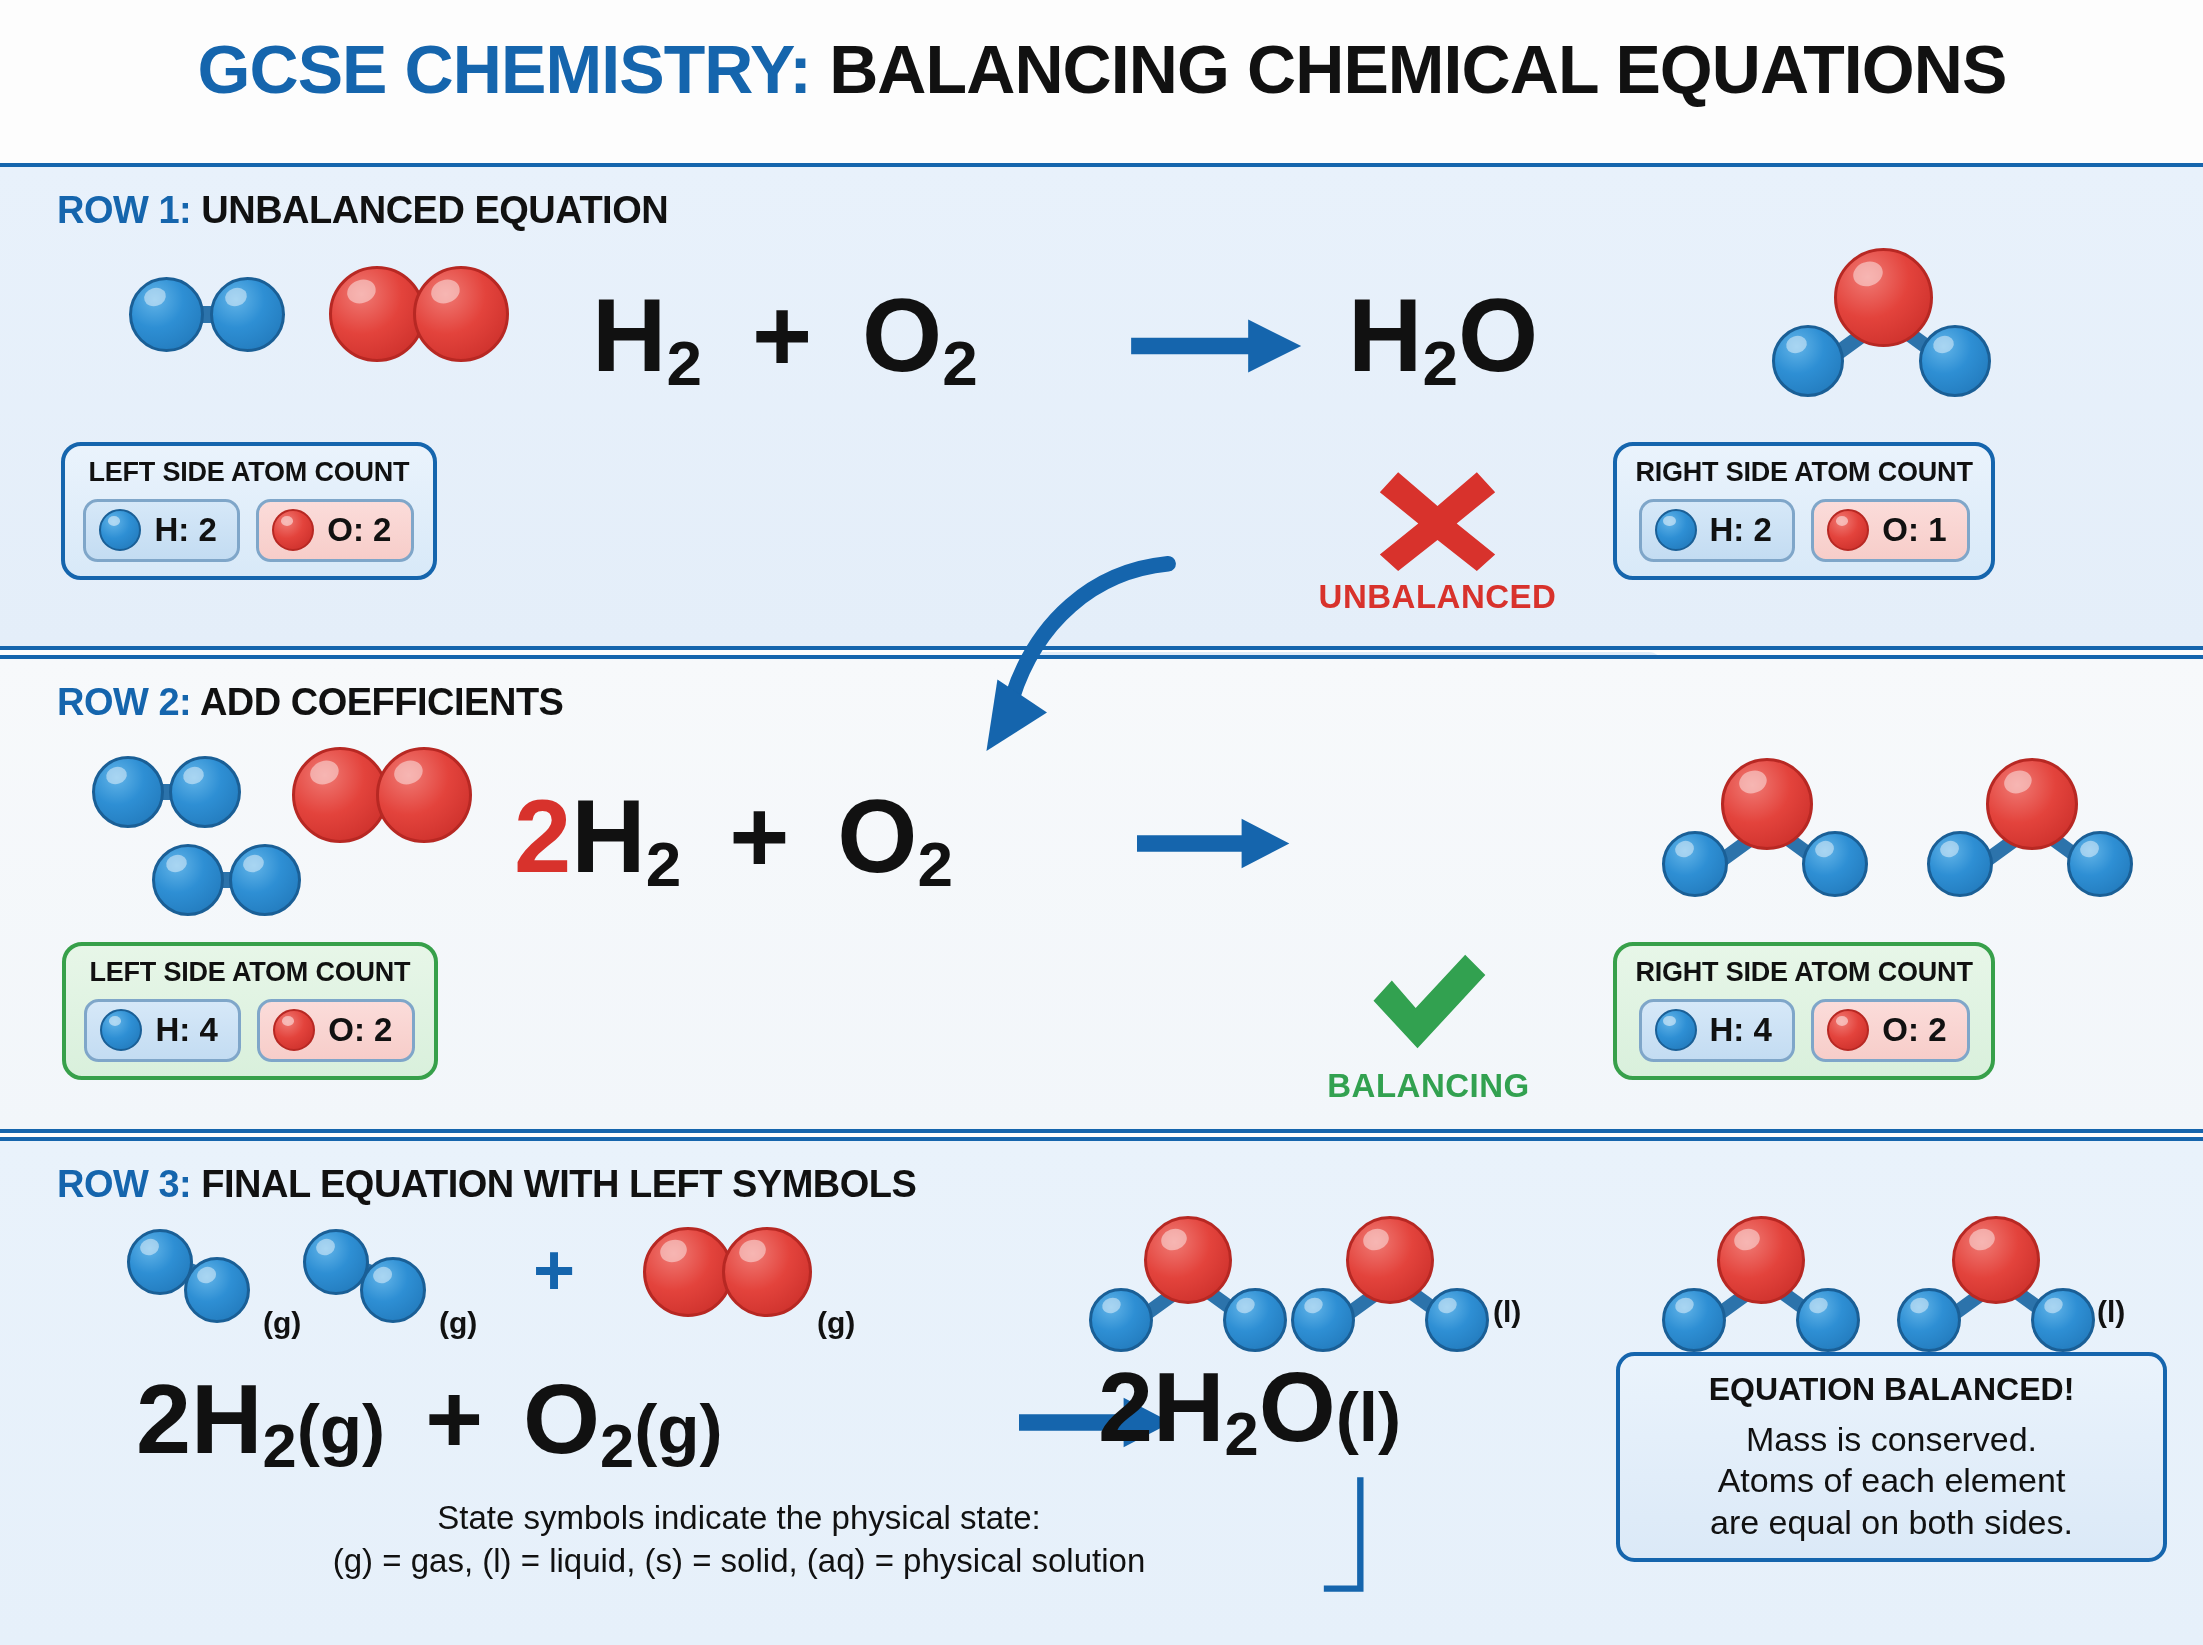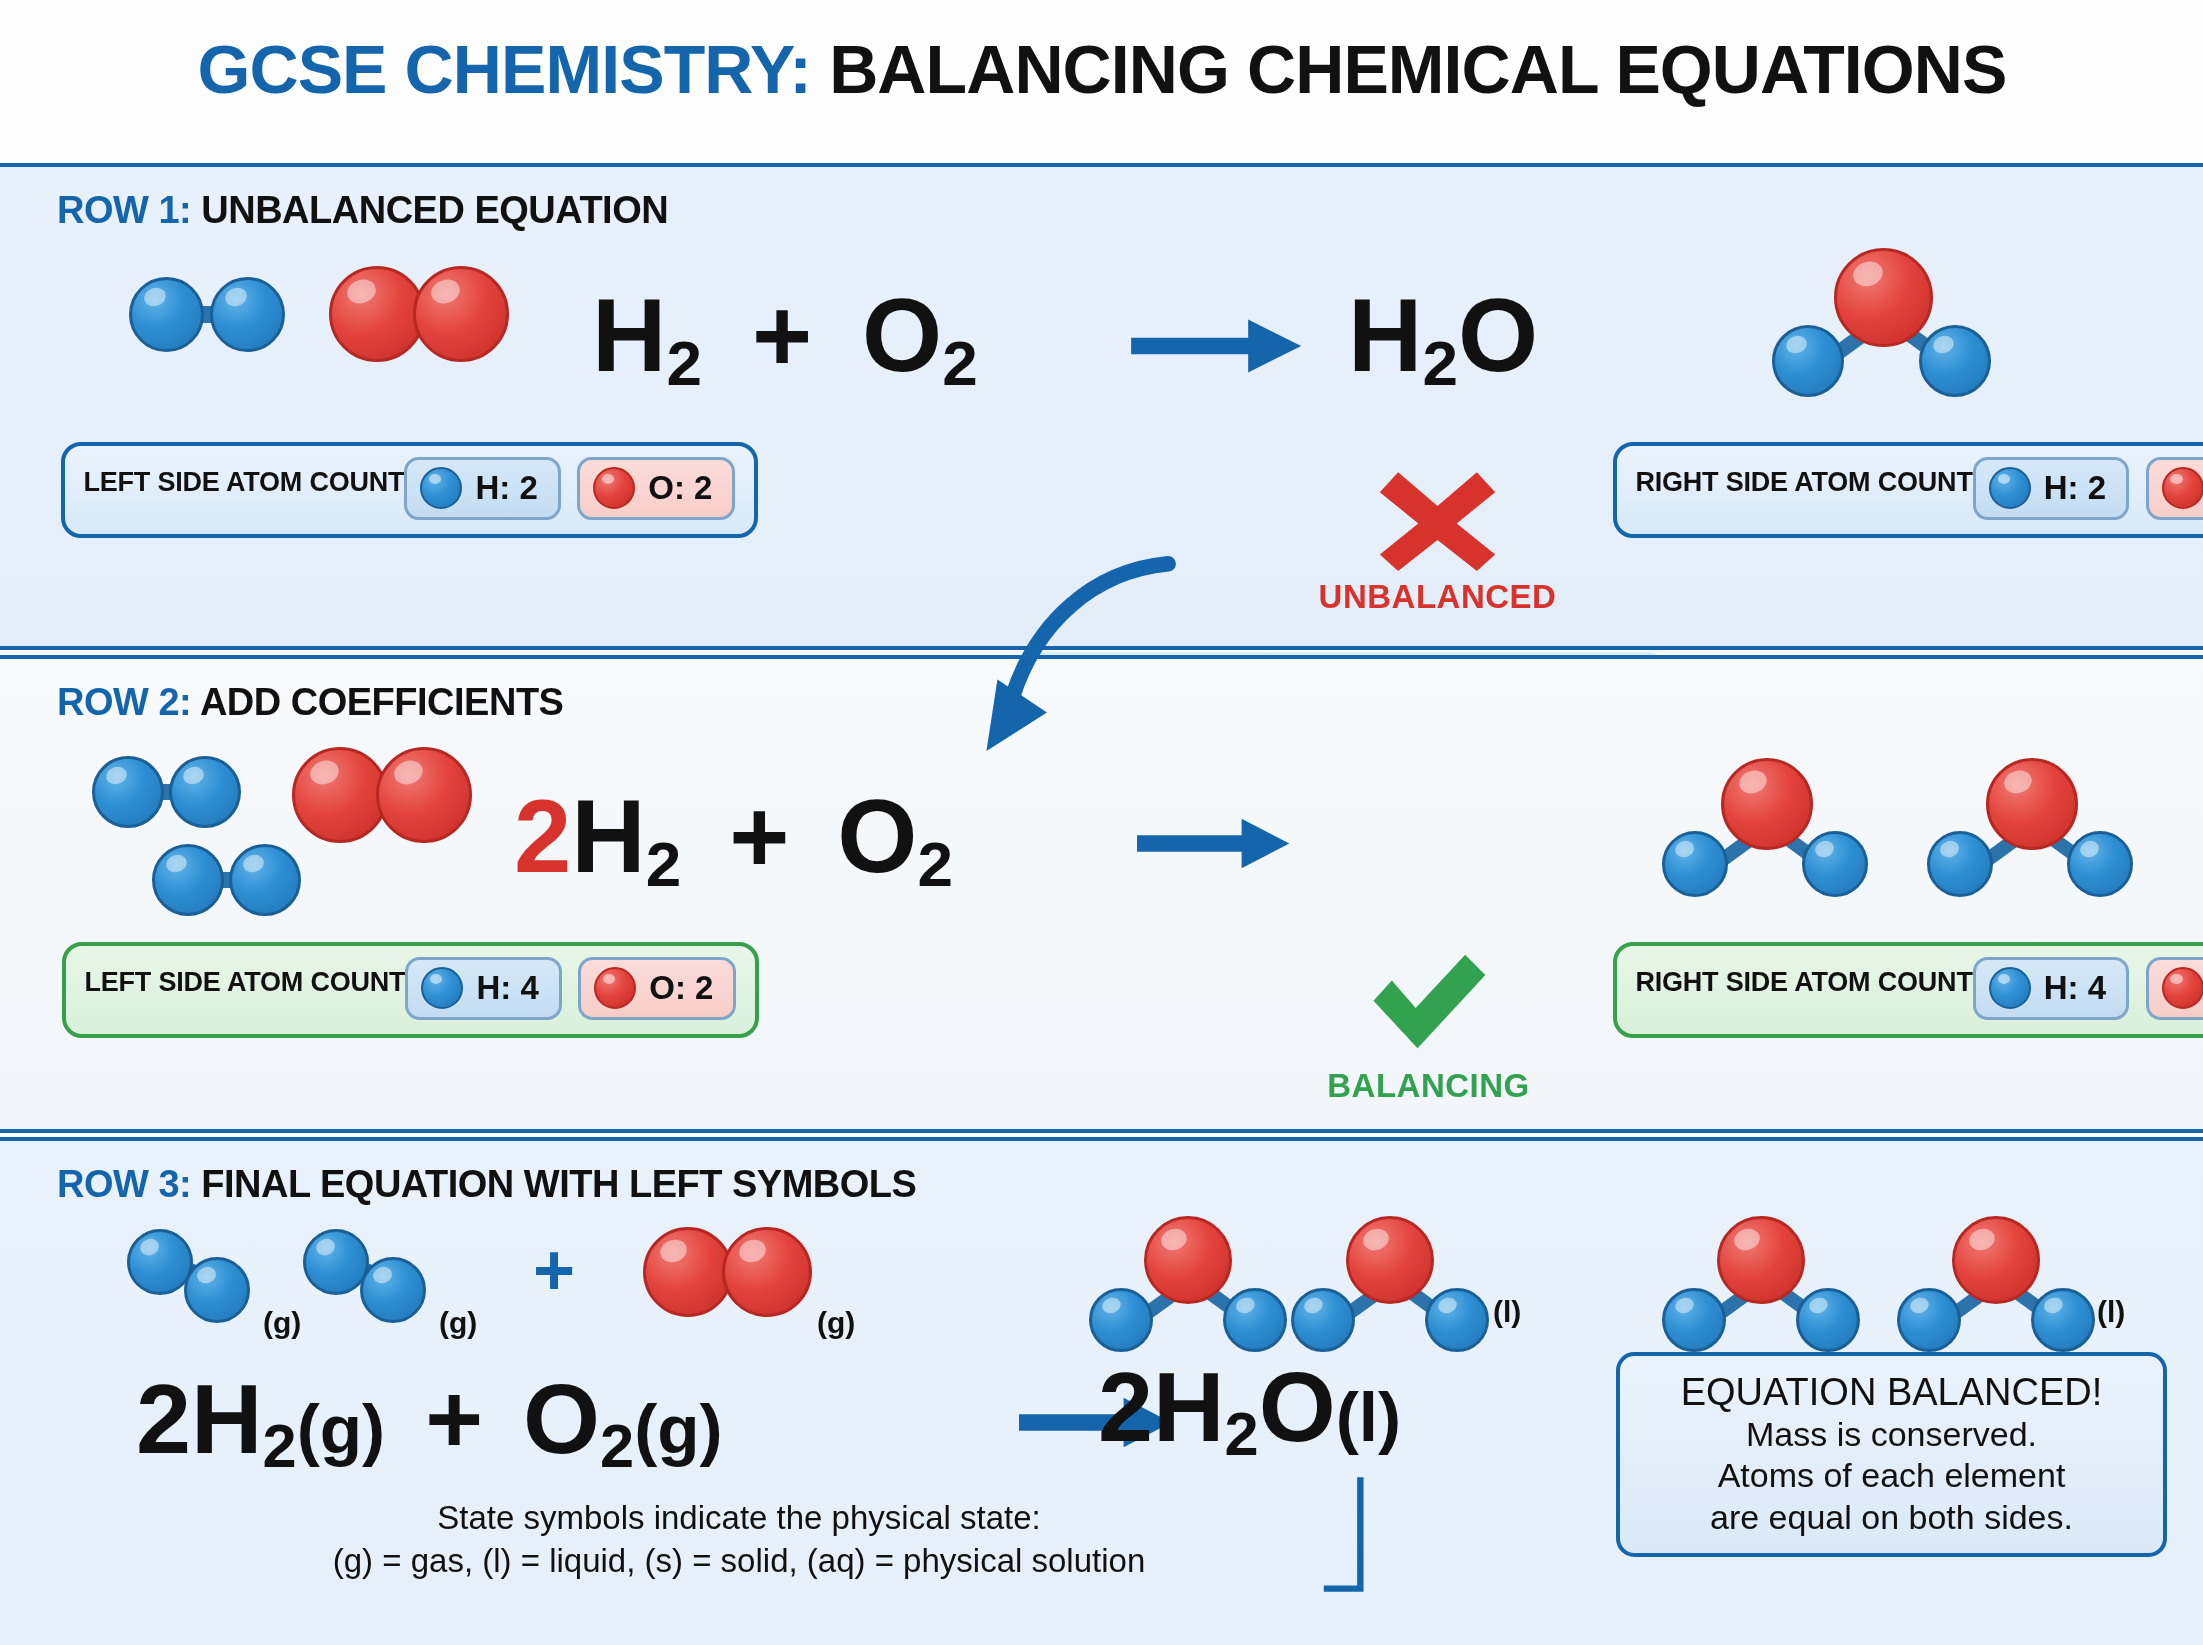--- a/index.html
+++ b/index.html
@@ -68,21 +68,21 @@
   .eq .coef { color: #d8322c; }
   .eq .plus { font-weight: bold; }
   .eq .state { font-size: 0.70em; }
 
   .arrow-svg { position: absolute; }
 
   
   .count-box {
     position: absolute; border-radius: 20px;
     padding: 11px 18.4px 14.7px 18.4px;
-    display: flex; flex-direction: row; align-items: center;
+    display: flex; flex-direction: column; align-items: center;
   }
   .count-box.blue {
     border: 4.6px solid #1565ad;
     background: linear-gradient(180deg,#eaf3fc 0%, #d8e9f8 100%);
   }
   .count-box.green {
     border: 4.6px solid #37a04a;
     background: linear-gradient(180deg,#e7f6e8 0%, #d9f0dc 100%);
   }
   .count-title {
@@ -124,21 +124,21 @@
   .note {
     position: absolute; text-align: center; font-size: 33px; color: #111; line-height: 1.30;
     white-space: nowrap;
   }
   .conc-box {
     position: absolute; border-radius: 18.4px;
     border: 4.6px solid #1565ad;
     background: linear-gradient(180deg,#eaf3fc 0%, #dbe9f7 100%);
     padding: 14.7px 24px; text-align: center;
   }
-  .conc-title { font-size: 38px; font-weight: normal; color: #111; margin-bottom: 0; white-space: nowrap; }
+  .conc-title { font-size: 32px; font-weight: bold; color: #111; margin-bottom: 11px; white-space: nowrap; }
   .conc-line { font-size: 34px; color: #111; line-height: 1.22; white-space: nowrap; }
   .connector { position: absolute; }
 </style>
 </head>
 <body>
 
 <div class="page">
 
   <div class="title-bar">
     <div class="title">

